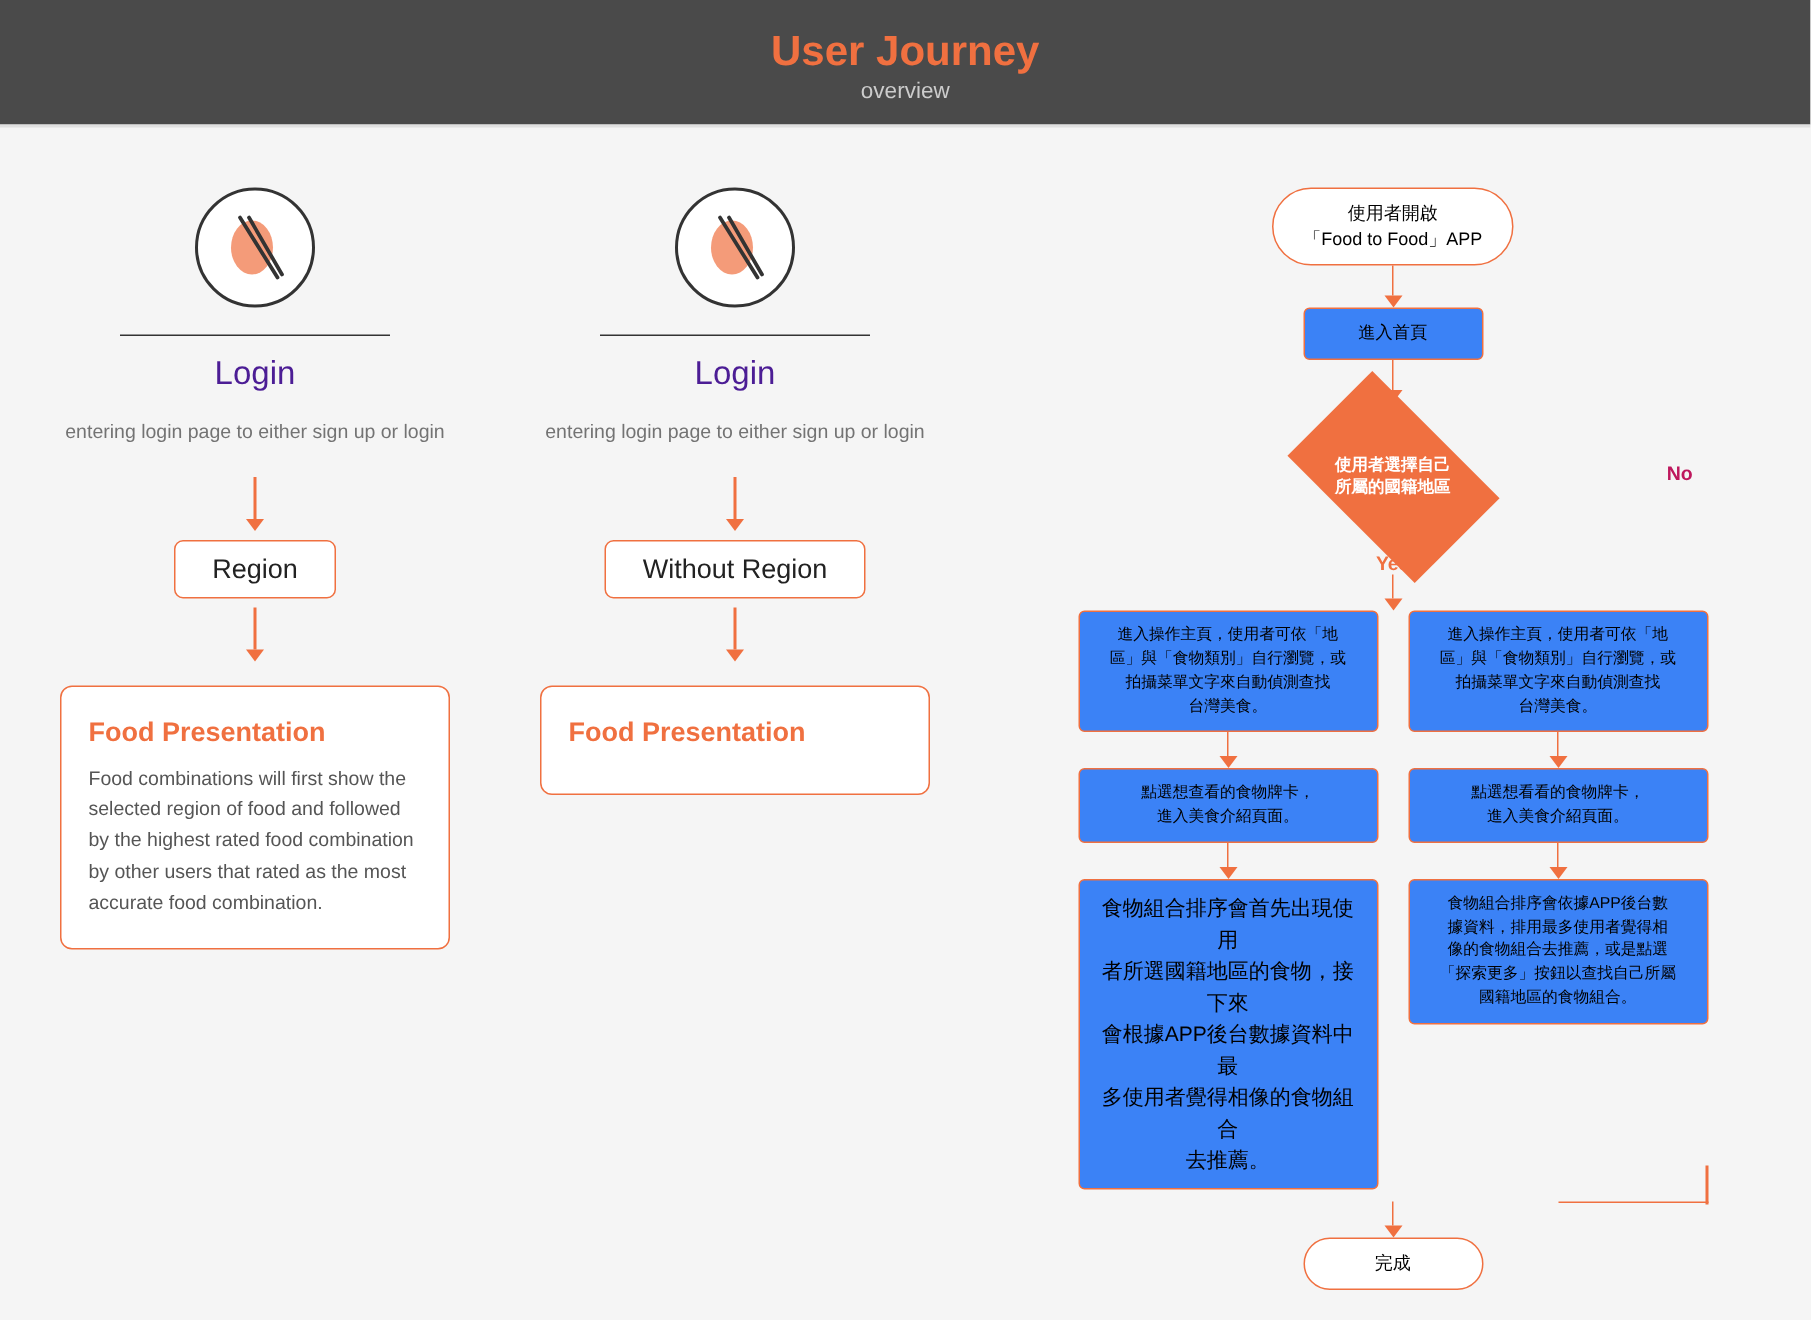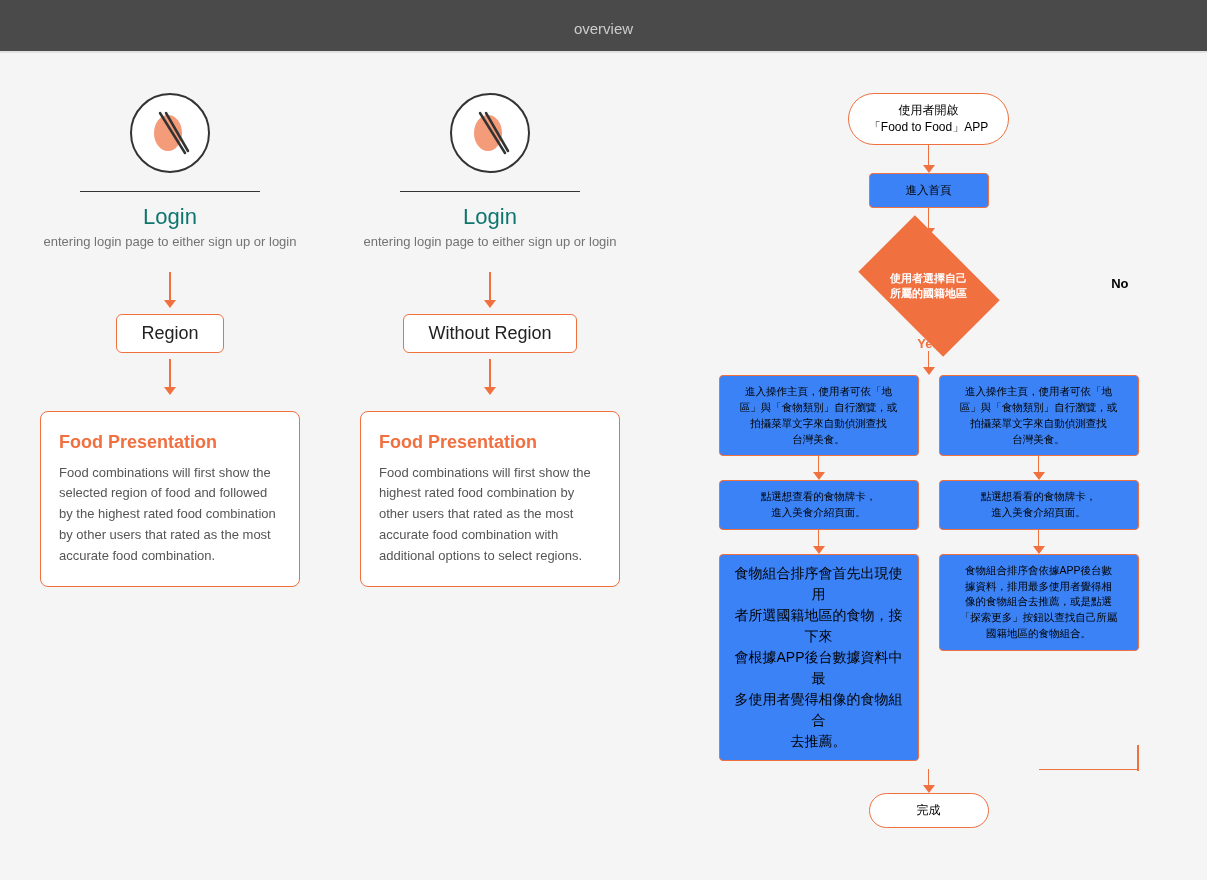--- a/index.html
+++ b/index.html
@@ -66,22 +66,22 @@
     }
     .divider-line {
       width: 180px;
       height: 1px;
       background: #333;
       margin: 8px 0 12px;
     }
     .step-label {
       font-size: 22px;
       font-weight: 500;
-      color: #0f766e;
-      margin-bottom: 2px;
+      color: #4c1d95;
+      margin-bottom: 16px;
       text-align: right;
     }
     .step-desc {
       font-size: 13px;
       color: #737373;
       text-align: center;
       margin-bottom: 20px;
       line-height: 1.5;
     }
     .box-outline {
@@ -168,20 +168,21 @@
       width: 0; height: 0;
       border-left: 6px solid transparent;
       border-right: 6px solid transparent;
       border-top: 8px solid #f07040;
     }
   </style>
 </head>
 <body>
 
 <div class="header">
+  <div class="header-title">User Journey</div>
   <div class="header-sub">overview</div>
 </div>
 <div class="divider"></div>
 
 <div class="main-content">
 
   <div class="left-section">
 
     <div class="journey-column">
       <div class="icon-circle">
@@ -234,21 +235,20 @@
       </div>
       <div class="box-outline">Without Region</div>
       <div class="flow-arrow">
         <div style="display:flex;flex-direction:column;align-items:center;">
           <div class="flow-arrow-line" style="height:28px;"></div>
           <div class="flow-arrow-down-tri"></div>
         </div>
       </div>
       <div class="food-card">
         <div class="food-card-title">Food Presentation</div>
-        <div class="food-card-text">Food combinations will first show the highest rated food combination by other users that rated as the most accurate food combination with additional options to select regions.</div>
       </div>
     </div>
 
   </div>
 
   <div class="right-section">
     <div class="flow-container">
 
       <div style="display:flex;justify-content:center;margin-bottom:0;">
         <div class="flow-rounded" style="font-size:12px;white-space:pre-line;text-align:center;"><span>使用者開啟
@@ -271,21 +271,21 @@
         </div>
       </div>
 
       <div style="display:flex;justify-content:center;position:relative;height:100px;align-items:center;">
         <div style="position:relative;display:flex;align-items:center;justify-content:center;">
           <div style="width:120px;height:80px;background:#f07040;transform:rotate(45deg);"></div>
           <div class="flow-diamond-text" style="position:absolute;color:white;font-size:11px;font-weight:600;text-align:center;white-space:pre-line;z-index:2;"><span>使用者選擇自己
 所屬的國籍地區</span></div>
         </div>
 
-        <div style="position:absolute;right:30px;top:40px;font-size:13px;color:#000000;font-weight:600;">No</div>
+        <div style="position:absolute;right:30px;top:40px;font-size:13px;color:#be185d;font-weight:600;">No</div>
       </div>
 
       <div style="display:flex;justify-content:center;flex-direction:column;align-items:center;">
         <div style="font-size:13px;color:#f07040;font-weight:600;">Yes</div>
         <div class="flow-arrow-line" style="height:16px;background:#f07040;width:1.5px;"></div>
         <div class="flow-arrow-down-tri"></div>
       </div>
 
       <div style="display:flex;gap:10px;justify-content:center;width:460px;">
 

